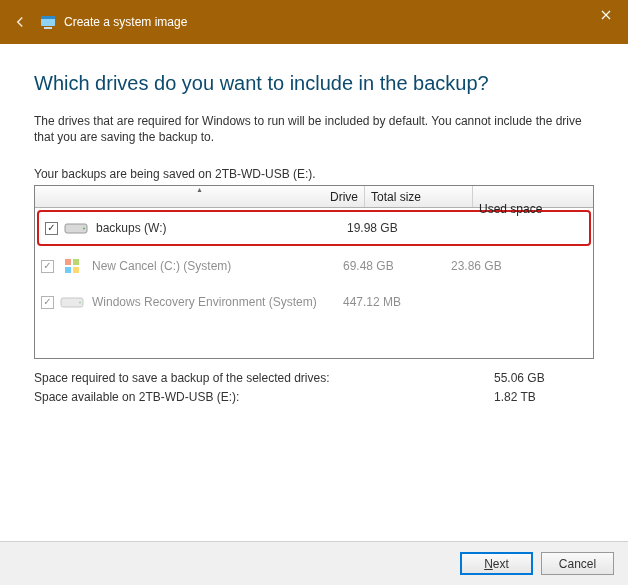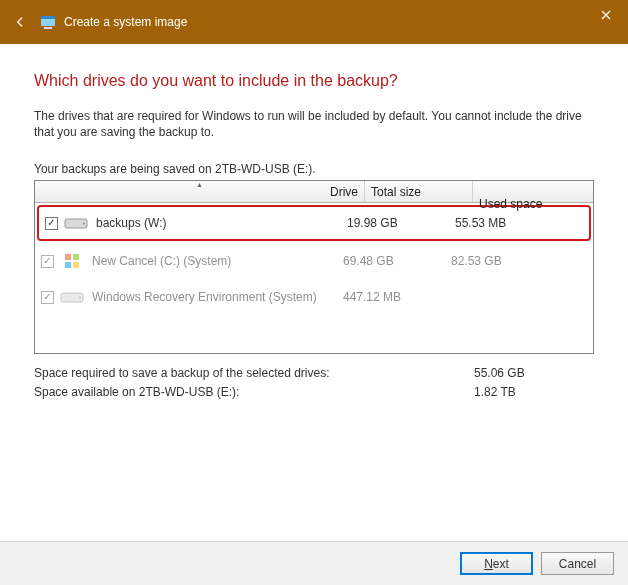--- a/index.html
+++ b/index.html
@@ -5,21 +5,21 @@
   * { box-sizing: border-box; margin: 0; padding: 0; }
   html, body { width: 628px; height: 585px; font-family: "Segoe UI", Tahoma, sans-serif; font-size: 12px; color: #333; background: #fff; }
   .window { width: 628px; height: 585px; background: #fff; display: flex; flex-direction: column; }
   .titlebar { height: 44px; background: #a16207; color: #fff; display: flex; align-items: center; position: relative; }
   .back-arrow { width: 40px; display: flex; align-items: center; justify-content: center; font-size: 18px; opacity: 0.85; }
   .title-icon { width: 16px; height: 16px; margin-right: 8px; display: flex; align-items: center; justify-content: center; }
   .title-icon svg { width: 16px; height: 16px; }
   .title-text { font-size: 12px; }
   .close-x { position: absolute; right: 0; top: 0; width: 45px; height: 30px; display: flex; align-items: center; justify-content: center; font-size: 14px; }
   .content { flex: 1; padding: 28px 34px 10px 34px; display: flex; flex-direction: column; }
-  .heading { color: #b91c1c; font-size: 16px; font-weight: 400; margin-bottom: 18px; }
+  .heading { color: #0c4a6e; font-size: 20px; font-weight: 400; margin-bottom: 18px; }
   .body-text { font-size: 12px; color: #333; line-height: 1.35; margin-bottom: 22px; }
   .save-loc { font-size: 12px; margin-bottom: 4px; }
   .table { border: 1px solid #828282; width: 100%; }
   .thead { display: flex; background: linear-gradient(#fdfdfd,#ececec); border-bottom: 1px solid #b0b0b0; height: 22px; align-items: center; font-size: 12px; color: #222; }
   .th { padding: 0 6px; border-right: 1px solid #d0d0d0; height: 100%; display: flex; align-items: center; position: relative; }
   .th:last-child { border-right: none; }
   .col-drive { width: 330px; justify-content: flex-end; }
   .col-total { width: 108px; }
   .col-used  { width: 118px; margin-top: 24px; }
   .sort-caret { position: absolute; top: -1px; left: 50%; transform: translateX(-50%); font-size: 8px; color: #666; }
@@ -28,21 +28,21 @@
   .row.hl { border: 2px solid #d11a1a; border-radius: 4px; margin: 2px 2px; height: 36px; }
   .chk { width: 13px; height: 13px; border: 1px solid #767676; background: #fff; margin-right: 6px; display: flex; align-items: center; justify-content: center; font-size: 10px; line-height: 1; }
   .chk.disabled { opacity: 0.55; }
   .chk .mark { color: #333; }
   .drive-icon { width: 24px; height: 18px; margin-right: 8px; display: flex; align-items: center; justify-content: center; }
   .cell-drive { width: 283px; display: flex; align-items: center; }
   .cell-total { width: 108px; }
   .cell-used  { width: 118px; }
   .dimtext { opacity: 0.55; }
   .summary { margin-top: 12px; font-size: 12px; }
-  .summary-row { display: flex; margin-bottom: 5px; }
+  .summary-row { display: flex; margin-bottom: 5px; justify-content: space-between; }
   .summary-label { width: 440px; }
   .summary-val { width: 100px; }
   .footer { height: 44px; border-top: 1px solid #d0d0d0; display: flex; align-items: center; justify-content: flex-end; padding-right: 14px; gap: 8px; background: #f0f0f0; }
   .btn { min-width: 73px; height: 23px; border: 1px solid #999; background: linear-gradient(#fafafa,#e6e6e6); font-size: 12px; display: flex; align-items: center; justify-content: center; padding: 0 10px; }
   .btn.primary { border: 2px solid #0078d7; }
   .btn .ul { text-decoration: underline; }
 </style>
 </head>
 <body>
 
@@ -97,40 +97,39 @@
           <div class="cell-drive">
             <span class="drive-icon">
               <svg viewBox="0 0 24 16" width="24" height="16">
                   <rect x="1" y="4" width="22" height="9" rx="2" fill="#d9d9d9" stroke="#9a9a9a"></rect>
                   <circle cx="20" cy="8.5" r="1" fill="#6a6"></circle>
                 </svg>
             </span>
             <span>backups (W:)</span>
           </div>
           <div class="cell-total">19.98 GB</div>
-          <div class="cell-used">55.53 MB</div>
         </div>
 
         <div class="row">
           <div class="chk disabled">
               <span class="mark">✓</span>
             </div>
           <div class="cell-drive dimtext">
             <span class="drive-icon">
               <svg viewBox="0 0 16 16" width="16" height="16">
                   <rect x="1" y="1" width="6" height="6" fill="#f25022"></rect>
                   <rect x="9" y="1" width="6" height="6" fill="#7fba00"></rect>
                   <rect x="1" y="9" width="6" height="6" fill="#00a4ef"></rect>
                   <rect x="9" y="9" width="6" height="6" fill="#ffb900"></rect>
                 </svg>
             </span>
             <span>New Cancel (C:) (System)</span>
           </div>
           <div class="cell-total dimtext">69.48 GB</div>
-          <div class="cell-used dimtext">82.53 GB</div>
+          <div class="cell-used dimtext">23.86 GB</div>
         </div>
 
         <div class="row">
           <div class="chk disabled">
               <span class="mark">✓</span>
             </div>
           <div class="cell-drive dimtext">
             <span class="drive-icon">
               <svg viewBox="0 0 24 16" width="24" height="16">
                   <rect x="1" y="4" width="22" height="9" rx="2" fill="#d9d9d9" stroke="#9a9a9a"></rect>

